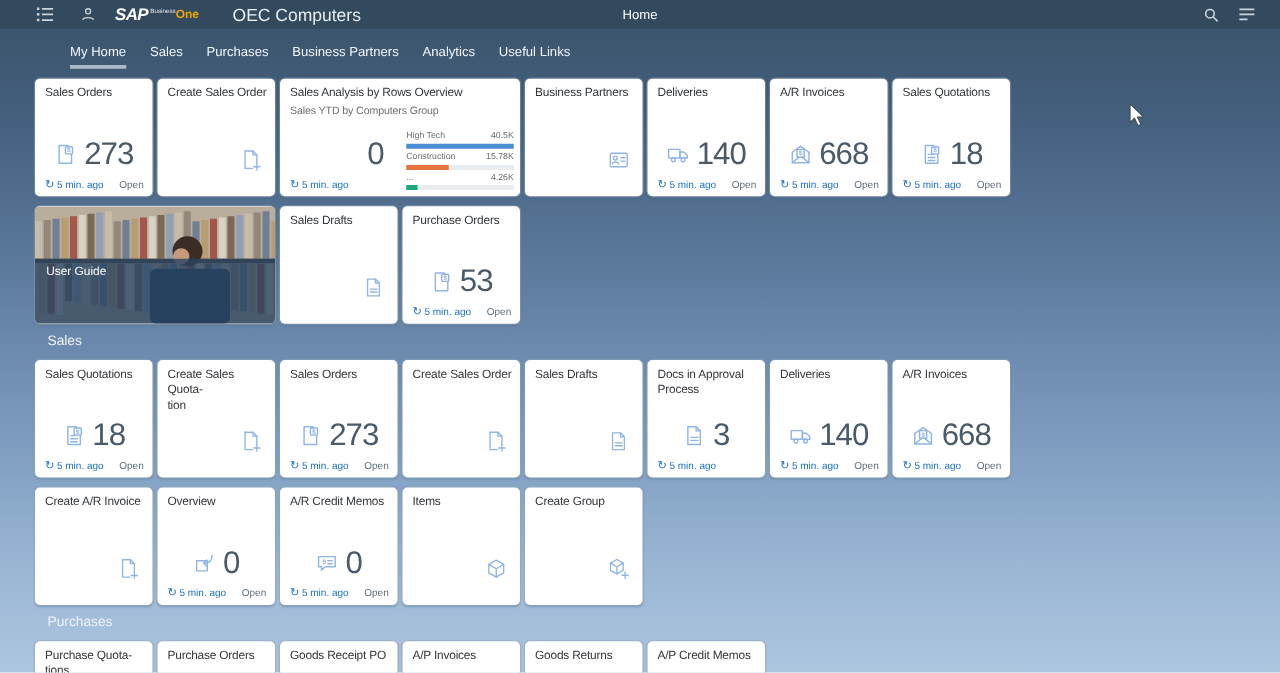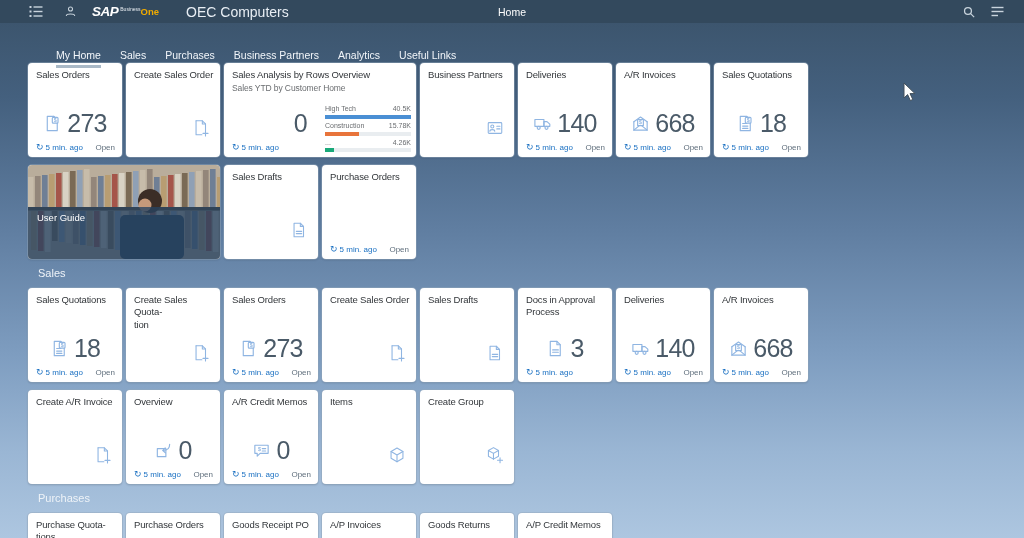--- a/index.html
+++ b/index.html
@@ -15,21 +15,21 @@
   .tb-user{margin-left:21px;}
   .sap-logo{margin-left:15px;display:inline-flex;align-items:center;cursor:pointer;}
   .sap-word{font-size:13.5px;font-weight:bold;font-style:italic;color:#ffffff;letter-spacing:-.5px;}
   .logo-stack{display:inline-flex;flex-direction:row;margin-left:2px;line-height:1;}
   .logo-biz{font-size:5px;color:#e8edf2;}
   .logo-one{font-size:9.5px;font-weight:bold;color:#f0ab00;}
   .tb-company{margin-left:27px;font-size:14px;color:#e8eef4;}
   .tb-center{position:absolute;left:0;width:100%;text-align:center;font-size:10.5px;color:#ffffff;pointer-events:none;}
   .tb-right{position:absolute;right:20px;display:flex;gap:16px;align-items:center;}
   
-  .navbar{position:absolute;top:36px;left:0;width:100%;height:34px;display:flex;align-items:flex-end;padding-left:56px;gap:19px;box-sizing:border-box;z-index:5;}
+  .navbar{position:absolute;top:23px;left:0;width:100%;height:34px;display:flex;align-items:flex-end;padding-left:56px;gap:19px;box-sizing:border-box;z-index:5;}
   .tab{font-size:10.5px;color:#f2f6fa;padding-bottom:9px;position:relative;cursor:pointer;white-space:nowrap;}
   .tab.active::after{content:"";position:absolute;left:0;right:0;bottom:2px;height:3px;background:#a9b9c7;}
   
   #content{position:absolute;top:63px;left:28px;z-index:1;}
   .tile-row{display:flex;gap:4px;margin-bottom:8px;}
   .section-title{font-size:11px;color:#eef3f8;margin:7px 0 8px 10px;height:13px;}
   .tile{width:94px;height:94px;background:#ffffff;border-radius:4px;position:relative;box-sizing:border-box;
         padding:6px 5px 5px 8px;box-shadow:0 0 0 1px rgba(150,170,190,.45),0 1px 2px rgba(20,40,60,.25);cursor:pointer;flex:none;}
   .tile.wide{width:192px;}
   .tile-title{font-size:9.5px;letter-spacing:-.15px;color:#32363a;line-height:1.3;white-space:pre-line;}
@@ -139,21 +139,21 @@
           <svg viewBox="0 0 20 20" fill="none" stroke="#8fb5e2" stroke-width="1.2" stroke-linecap="round" stroke-linejoin="round">
             <path d="M4.5 2h7l3.5 3.5v7.5"></path>
             <path d="M11.5 2v3.5h3.5"></path>
             <path d="M4.5 2v15.5h6.5"></path>
             <path d="M15 13.2v5.6M12.2 16h5.6"></path>
           </svg>
         </span>
       </div>
       <div class="tile wide">
         <div class="tile-title">Sales Analysis by Rows Overview</div>
-        <div class="tile-sub">Sales YTD by Customer Home</div>
+        <div class="tile-sub">Sales YTD by Computers Group</div>
         <div class="chart-zero">0</div>
         <div class="micro">
           <div class="mc-row">
             <div class="mc-head">
               <span>High Tech</span>
               <span>40.5K</span>
             </div>
             <div class="mc-track">
               <div class="mc-fill" style="width: 100%; background: rgb(74, 143, 212);"></div>
             </div>
@@ -320,20 +320,31 @@
         <span class="solo-icon">
           <svg viewBox="0 0 20 20" fill="none" stroke="#8fb5e2" stroke-width="1.2" stroke-linecap="round" stroke-linejoin="round">
             <path d="M4.5 2.5h7l3.5 3.5v11.5h-10.5z"></path>
             <path d="M11.5 2.5v3.5h3.5"></path>
             <path d="M7 11.5h6M7 14h6"></path>
           </svg>
         </span>
       </div>
       <div class="tile">
         <div class="tile-title">Purchase Orders</div>
+        <div class="kpi">
+          <span>
+            <svg viewBox="0 0 20 20" fill="none" stroke="#8fb5e2" stroke-width="1.2" stroke-linecap="round" stroke-linejoin="round">
+              <path d="M4.5 2.5h7l3.5 3.5v11.5h-10.5z"></path>
+              <path d="M11.5 2.5v3.5h3.5"></path>
+              <rect x="9.8" y="3.6" width="6" height="6" rx="1" fill="#ffffff"></rect>
+              <text x="12.8" y="8.4" font-size="5.6" text-anchor="middle" stroke="none" fill="#8fb5e2" font-family="Liberation Sans, sans-serif" font-weight="bold">$</text>
+            </svg>
+          </span>
+          <span class="count">53</span>
+        </div>
         <div class="tile-footer">
           <span class="refresh"><span class="rfi">↻</span><span>5 min. ago</span></span>
           <span class="open">Open</span>
         </div>
       </div>
     </div>
     <div class="section-title">Sales</div>
     <div class="tile-row">
       <div class="tile">
         <div class="tile-title">Sales Quotations</div>

